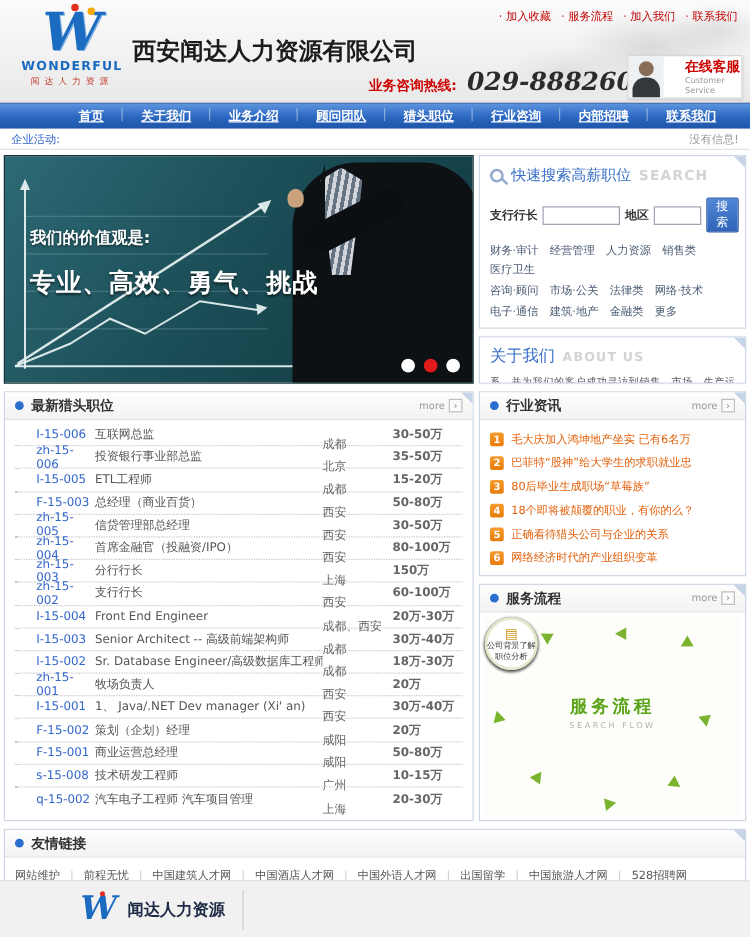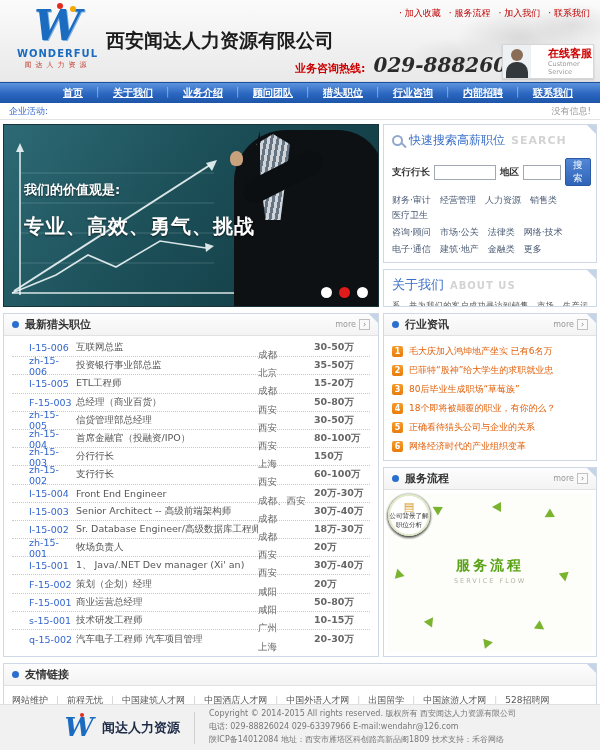--- a/index.html
+++ b/index.html
@@ -420,21 +420,21 @@
             </div>
 
             <div class="job-row">
               <span class="jcode">F-15-001</span>
               <span class="jtitle">商业运营总经理</span>
               <span class="jcity">咸阳</span>
               <span class="jsalary">50-80万</span>
             </div>
 
             <div class="job-row">
-              <span class="jcode">s-15-001</span>
+              <span class="jcode">s-15-008</span>
               <span class="jtitle">技术研发工程师</span>
               <span class="jcity">广州</span>
               <span class="jsalary">10-15万</span>
             </div>
 
             <div class="job-row">
               <span class="jcode">q-15-002</span>
               <span class="jtitle">汽车电子工程师 汽车项目管理</span>
               <span class="jcity">上海</span>
               <span class="jsalary">20-30万</span>
@@ -491,21 +491,21 @@
             <span class="blue-dot"></span>
             <span class="ttl">服务流程</span>
             <span class="more-btn">
               <span class="mtxt">more</span>
               <span class="mbox">›</span>
             </span>
           </div>
           <div class="flow-body">
             <div class="flow-center">
               <div class="fc-cn">服务流程</div>
-              <div class="fc-en">SERVICE FLOW</div>
+              <div class="fc-en">SEARCH FLOW</div>
             </div>
             <span class="farr fa1"></span>
             <span class="farr fa2"></span>
             <span class="farr fa3"></span>
             <span class="farr fa4"></span>
             <span class="farr fa5"></span>
             <span class="farr fa6"></span>
             <span class="farr fa7"></span>
             <span class="farr fa8"></span>
             <div>
@@ -586,20 +586,15 @@
 
   <div class="site-footer">
     <div class="f-logo">
       <div class="f-mark">
         <span class="w">W</span>
         <i class="dot-red"></i>
       </div>
       <span class="f-brand">闻达人力资源</span>
     </div>
     <div class="f-sep"></div>
-    <div class="f-info">
-      <div>Copyright © 2014-2015 All rights reserved.  版权所有  西安闻达人力资源有限公司</div>
-      <div>电话: 029-88826024  029-63397966   E-mail:wendahr@126.com</div>
-      <div>陕ICP备14012084  地址：西安市雁塔区科创路高新品阁1809  技术支持：禾谷网络</div>
-    </div>
   </div>
 
 </div>
 
 </body></html>

